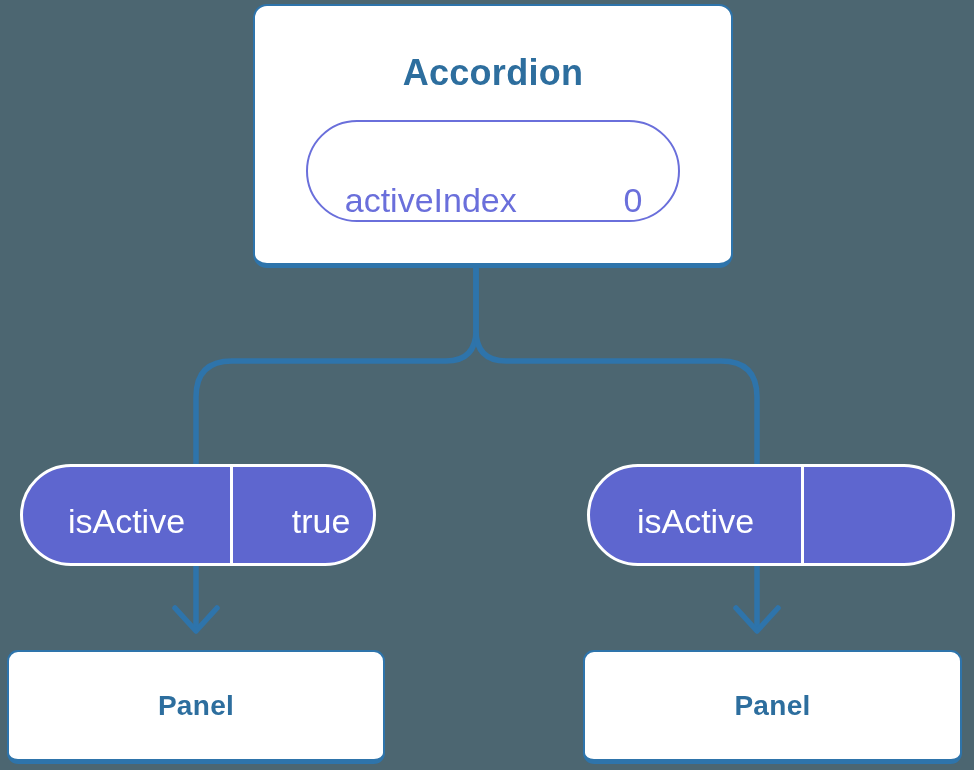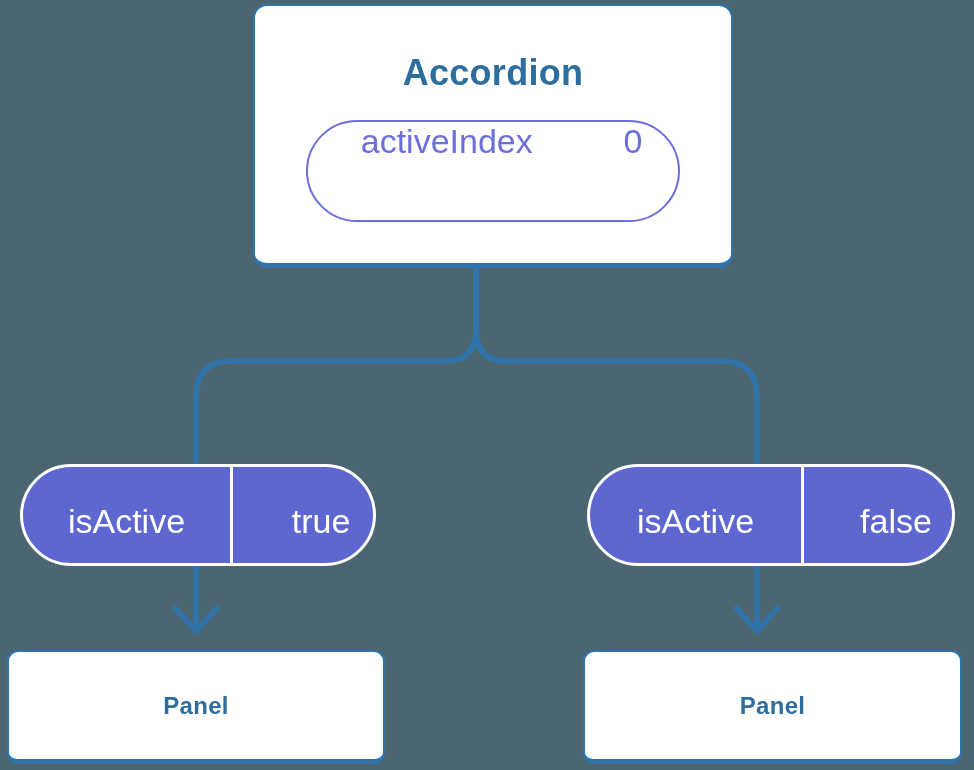--- a/index.html
+++ b/index.html
@@ -49,23 +49,24 @@
     font-size:36px;font-weight:600;
     color:var(--title-blue);
     letter-spacing:.3px;
     line-height:42px;
   }
   .state-pill{
     margin-top:26px;
     width:374px;height:102px;
     border:2.5px solid var(--purple-text);
     border-radius:51px;
-    display:flex;align-items:flex-start;
+    display:flex;align-items:flex-end;
     overflow:hidden;
     background:var(--card-white);
+    gap:16px;
   }
   .state-pill .seg{
     display:flex;align-items:center;justify-content:center;
     font-size:34px;color:var(--purple-text);
   }
   .state-pill .seg.label{flex:1;}
   .state-pill .seg.value{width:90px;}
   .state-pill .divider{width:2.5px;background:var(--purple-text);}
   
   .prop-pill{
@@ -93,21 +94,21 @@
     background:var(--card-white);
     border:2.5px solid var(--stroke-blue);
     border-bottom-width:5px;
     border-radius:11px;
     display:flex;align-items:center;justify-content:center;
     z-index:2;
   }
   .panel-card.left{left:7px;width:378px;}
   .panel-card.right{left:583px;width:379px;}
   .panel-title{
-    font-size:24px;font-weight:600;
+    font-size:28px;font-weight:600;
     color:var(--title-blue);
     letter-spacing:.3px;
   }
 </style>
 </head>
 <body>
 
 <div class="canvas">
 
   <svg class="connector-svg" viewBox="0 0 974 770" xmlns="http://www.w3.org/2000/svg">
@@ -128,21 +129,20 @@
 
   <div class="prop-pill left">
     <div class="seg label">isActive</div>
     <div class="divider"></div>
     <div class="seg value">true</div>
   </div>
 
   <div class="prop-pill right">
     <div class="seg label">isActive</div>
     <div class="divider"></div>
-    <div class="seg value">false</div>
   </div>
 
   <div class="panel-card left">
     <div class="panel-title">Panel</div>
   </div>
 
   <div class="panel-card right">
     <div class="panel-title">Panel</div>
   </div>
 

